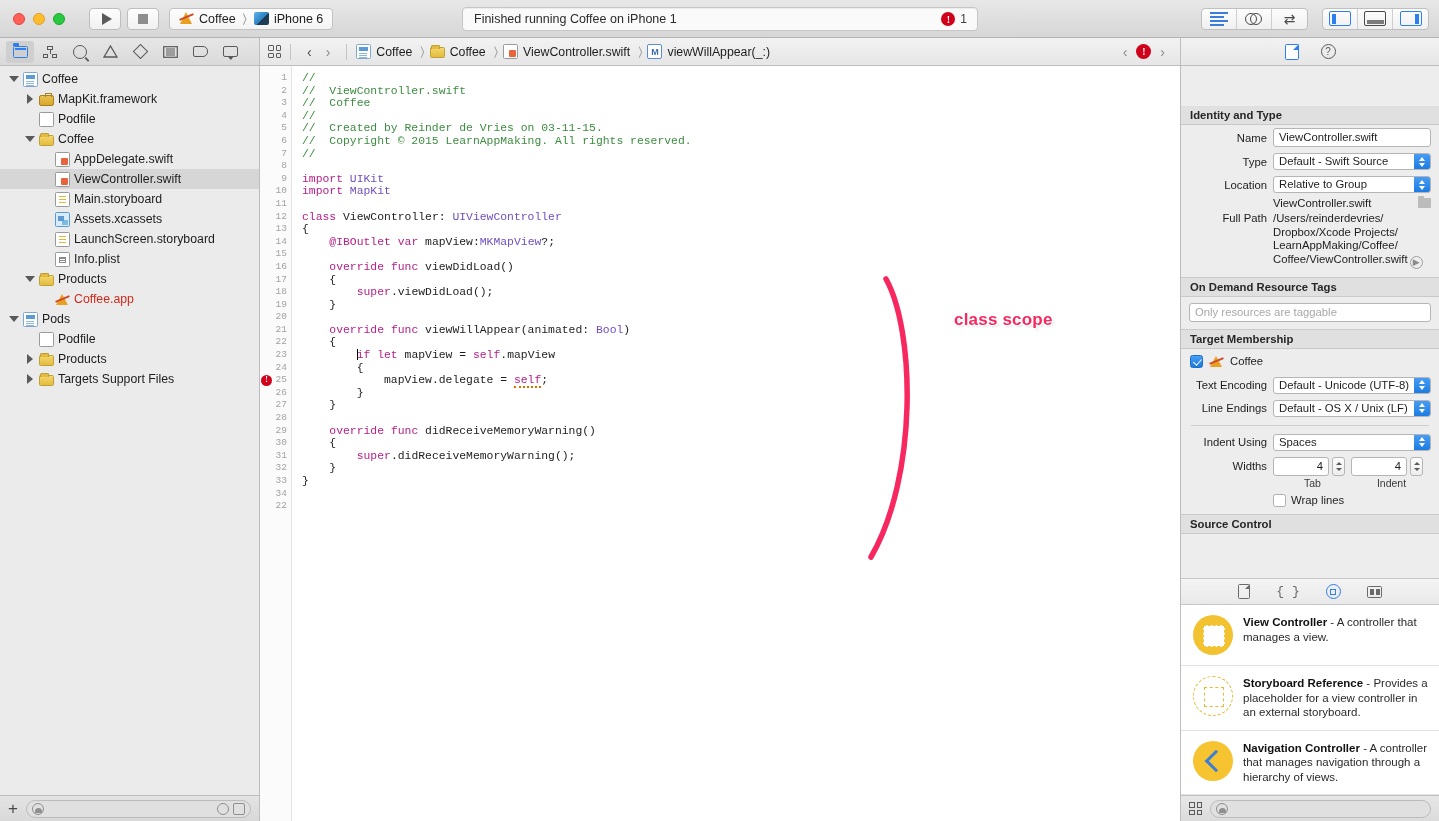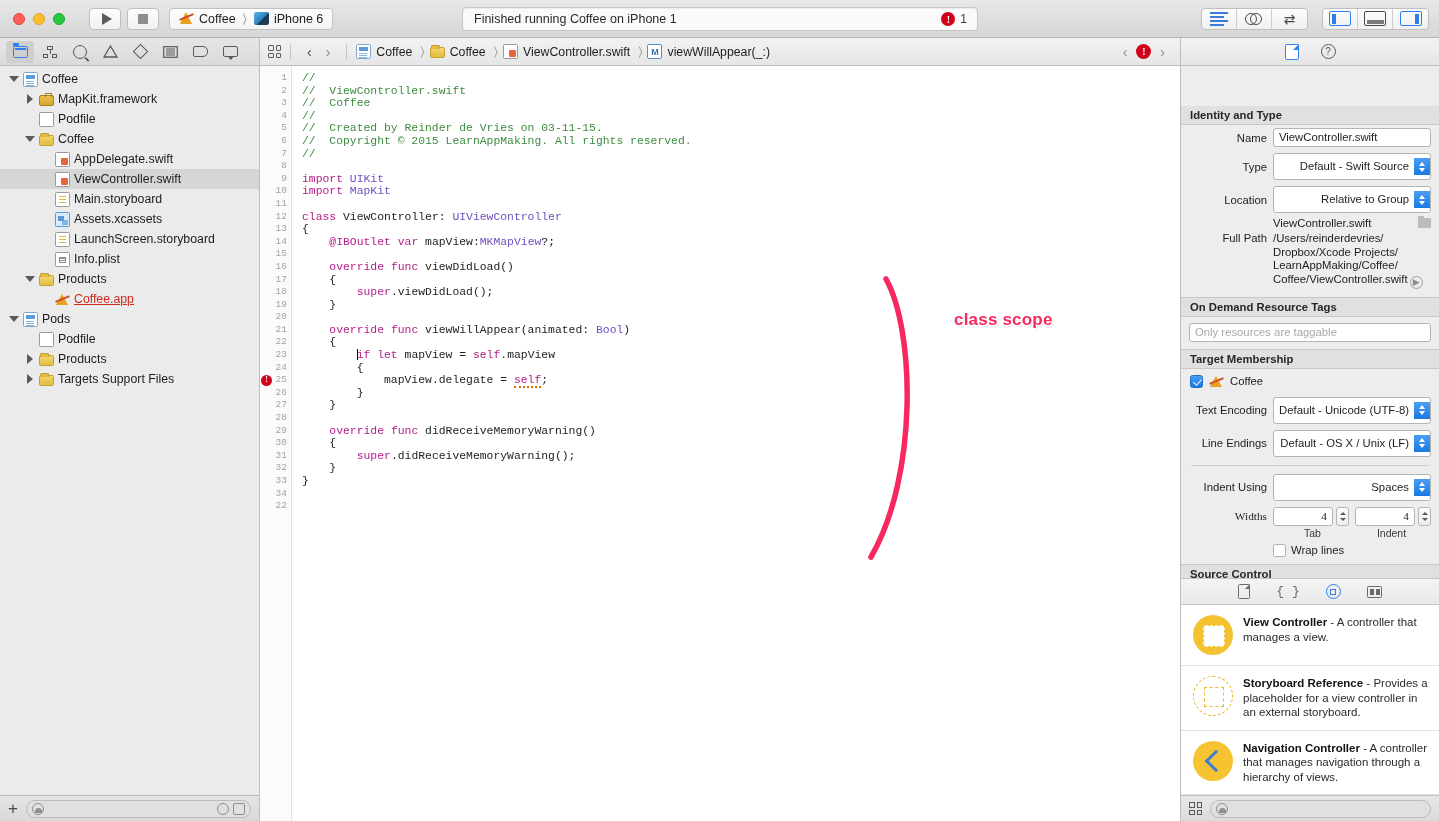--- a/index.html
+++ b/index.html
@@ -143,21 +143,21 @@
      border-left:4px solid transparent; border-right:3px solid transparent; border-top:4px solid #595959; }
 
   .nav-tree { flex: 1; overflow: hidden; padding-top: 3px; }
   .row { height: 20px; display: flex; align-items: center; font-size: 12.3px; color: #1d1d1d; padding-right: 4px; }
   .row.sel { background: #d6d6d6; }
   .twisty { width: 11px; height: 11px; flex: 0 0 11px; display: flex; align-items: center; justify-content: center; }
   .twisty.open::after { content:""; width:0;height:0;border-left:5px solid transparent;border-right:5px solid transparent;border-top:6px solid #5a5a5a; }
   .twisty.closed::after { content:""; width:0;height:0;border-top:5px solid transparent;border-bottom:5px solid transparent;border-left:6px solid #5a5a5a; }
   .ic { width: 15px; height: 15px; flex: 0 0 15px; margin-right: 4px; position: relative; }
   .lbl { white-space: nowrap; overflow: hidden; }
-  .lbl.red { color: #cf2b1d; text-decoration: underline; }
+  .lbl.red { color: #cf2b1d; }
 
   .ic-proj { background: #ffffff; border: 1px solid #7fa8d0; border-radius: 1.5px; }
   .ic-proj::before { content:""; position:absolute; left:2px; top:2px; right:2px; height:4px; background:#5b9bd5; }
   .ic-proj::after { content:""; position:absolute; left:2px; top:8px; right:3px; height:1px; background:#8fb8d8;
     box-shadow: 0 2px 0 #8fb8d8, 0 4px 0 #8fb8d8; }
   .ic-fw { background: linear-gradient(to bottom,#e8c24f 0%,#d9a62e 100%); border: 1px solid #a8801d; border-radius: 2px; margin-top:2px; height:11px; }
   .ic-fw::before { content:""; position:absolute; left:5px; top:-3px; width:5px; height:3px; border:1px solid #a8801d; border-bottom:none; border-radius:1px 1px 0 0; }
   .ic-file { background: #fff; border: 1px solid #9a9a9a; border-radius: 1.5px; }
   .ic-folder { background: linear-gradient(to bottom,#f5d76e 0%,#e3bc3f 100%); border: 1px solid #bfa033; border-radius: 1.5px; margin-top: 2px; height: 11px; }
   .ic-folder::before { content:""; position:absolute; left:0; top:-3px; width:7px; height:3px; background:#e3bc3f; border:1px solid #bfa033; border-bottom:none; border-radius:1.5px 1.5px 0 0; }
@@ -274,21 +274,21 @@
   .flabel { width: 86px; text-align: right; flex: 0 0 86px; color: #1d1d1d; font-size: 11.3px; }
   .fctl { flex: 1; min-width: 0; }
   .txtfield {
     background: #fff; border: 1px solid #b5b5b5; border-radius: 3px; height: 19px;
     padding: 0 5px; font-size: 11.3px; line-height: 17px; color: #1d1d1d;
     white-space: nowrap; overflow: hidden;
   }
   .txtfield.ph { color: #a8a8a8; }
   .popup {
     display: flex; align-items: center; background: #fff; border: 1px solid #b5b5b5; border-radius: 3px;
-    height: 27px; overflow: hidden; text-align: right;
+    height: 17px; overflow: hidden;
   }
   .popup span { flex: 1; padding: 0 5px; font-size: 11.3px; line-height: 17px; white-space: nowrap; overflow: hidden; }
   .popup .stepper {
     width: 16px; height: 17px; background: linear-gradient(to bottom,#4a9ef5,#1a7ae0);
     display: flex; flex-direction: column; align-items: center; justify-content: center; gap: 2px; flex: 0 0 16px;
   }
   .stepper .up { width:0;height:0;border-left:3.5px solid transparent;border-right:3.5px solid transparent;border-bottom:4px solid #fff; }
   .stepper .dn { width:0;height:0;border-left:3.5px solid transparent;border-right:3.5px solid transparent;border-top:4px solid #fff; }
 
   .subrow { display: flex; align-items: center; padding: 1px 8px 1px 0; }
@@ -303,21 +303,21 @@
   .tagfield { margin: 6px 8px 7px 8px; }
   .tm-row { display: flex; align-items: center; gap: 6px; padding: 5px 9px; }
   .chk { width: 13px; height: 13px; border-radius: 2.5px; background: linear-gradient(to bottom,#4a9ef5,#1a7ae0);
     border: 1px solid #1a6fc8; position: relative; flex: 0 0 13px; }
   .chk::after { content:""; position:absolute; left:3.5px; top:1px; width:3.5px; height:7px;
     border: solid #fff; border-width: 0 1.8px 1.8px 0; transform: rotate(42deg); }
   .chk.empty { background: #fff; border: 1px solid #b0b0b0; }
   .chk.empty::after { display: none; }
 
   .hr-line { height: 1px; background: #cfcfcf; margin: 5px 10px 5px 10px; }
-  .widths-row { display: flex; align-items: center; padding: 3px 8px 0 0; gap: 6px; font-family: Liberation Serif, serif; }
+  .widths-row { display: flex; align-items: center; padding: 3px 16px 0 0; gap: 6px; }
   .numfield { display: flex; align-items: stretch; flex: 1; }
   .numfield .nv { flex: 1; background: #fff; border: 1px solid #b5b5b5; border-radius: 3px; height: 19px;
     text-align: right; padding: 0 5px; font-size: 11.3px; line-height: 17px; }
   .numfield .st { width: 13px; margin-left: 3px; border: 1px solid #b5b5b5; border-radius: 3px;
     background: linear-gradient(to bottom,#fdfdfd,#ededed); display: flex; flex-direction: column;
     align-items: center; justify-content: center; gap: 3px; }
   .numfield .st .up { width:0;height:0;border-left:3px solid transparent;border-right:3px solid transparent;border-bottom:3.5px solid #5a5a5a; }
   .numfield .st .dn { width:0;height:0;border-left:3px solid transparent;border-right:3px solid transparent;border-top:3.5px solid #5a5a5a; }
   .cap-row { display: flex; padding: 1px 8px 0 0; font-size: 10.5px; color: #3a3a3a; }
   .cap-row .c1 { margin-left: 92px; flex: 1; text-align: center; }

